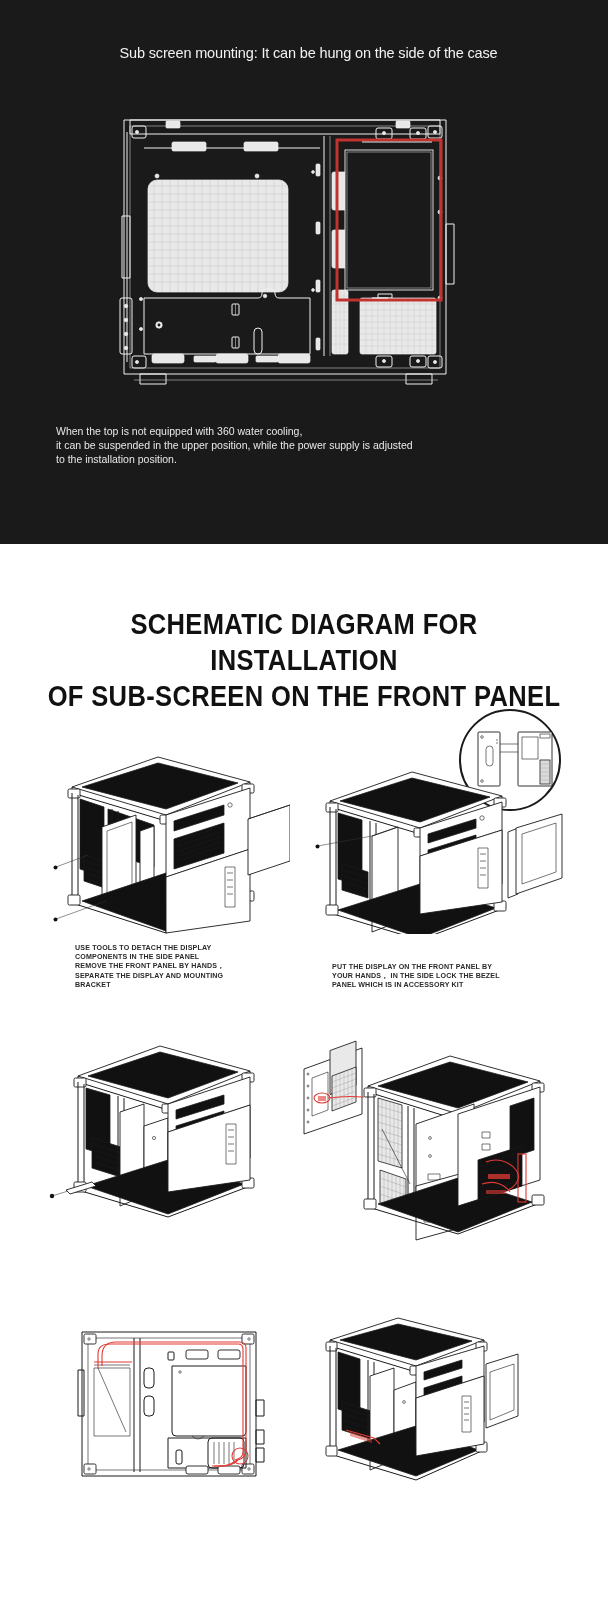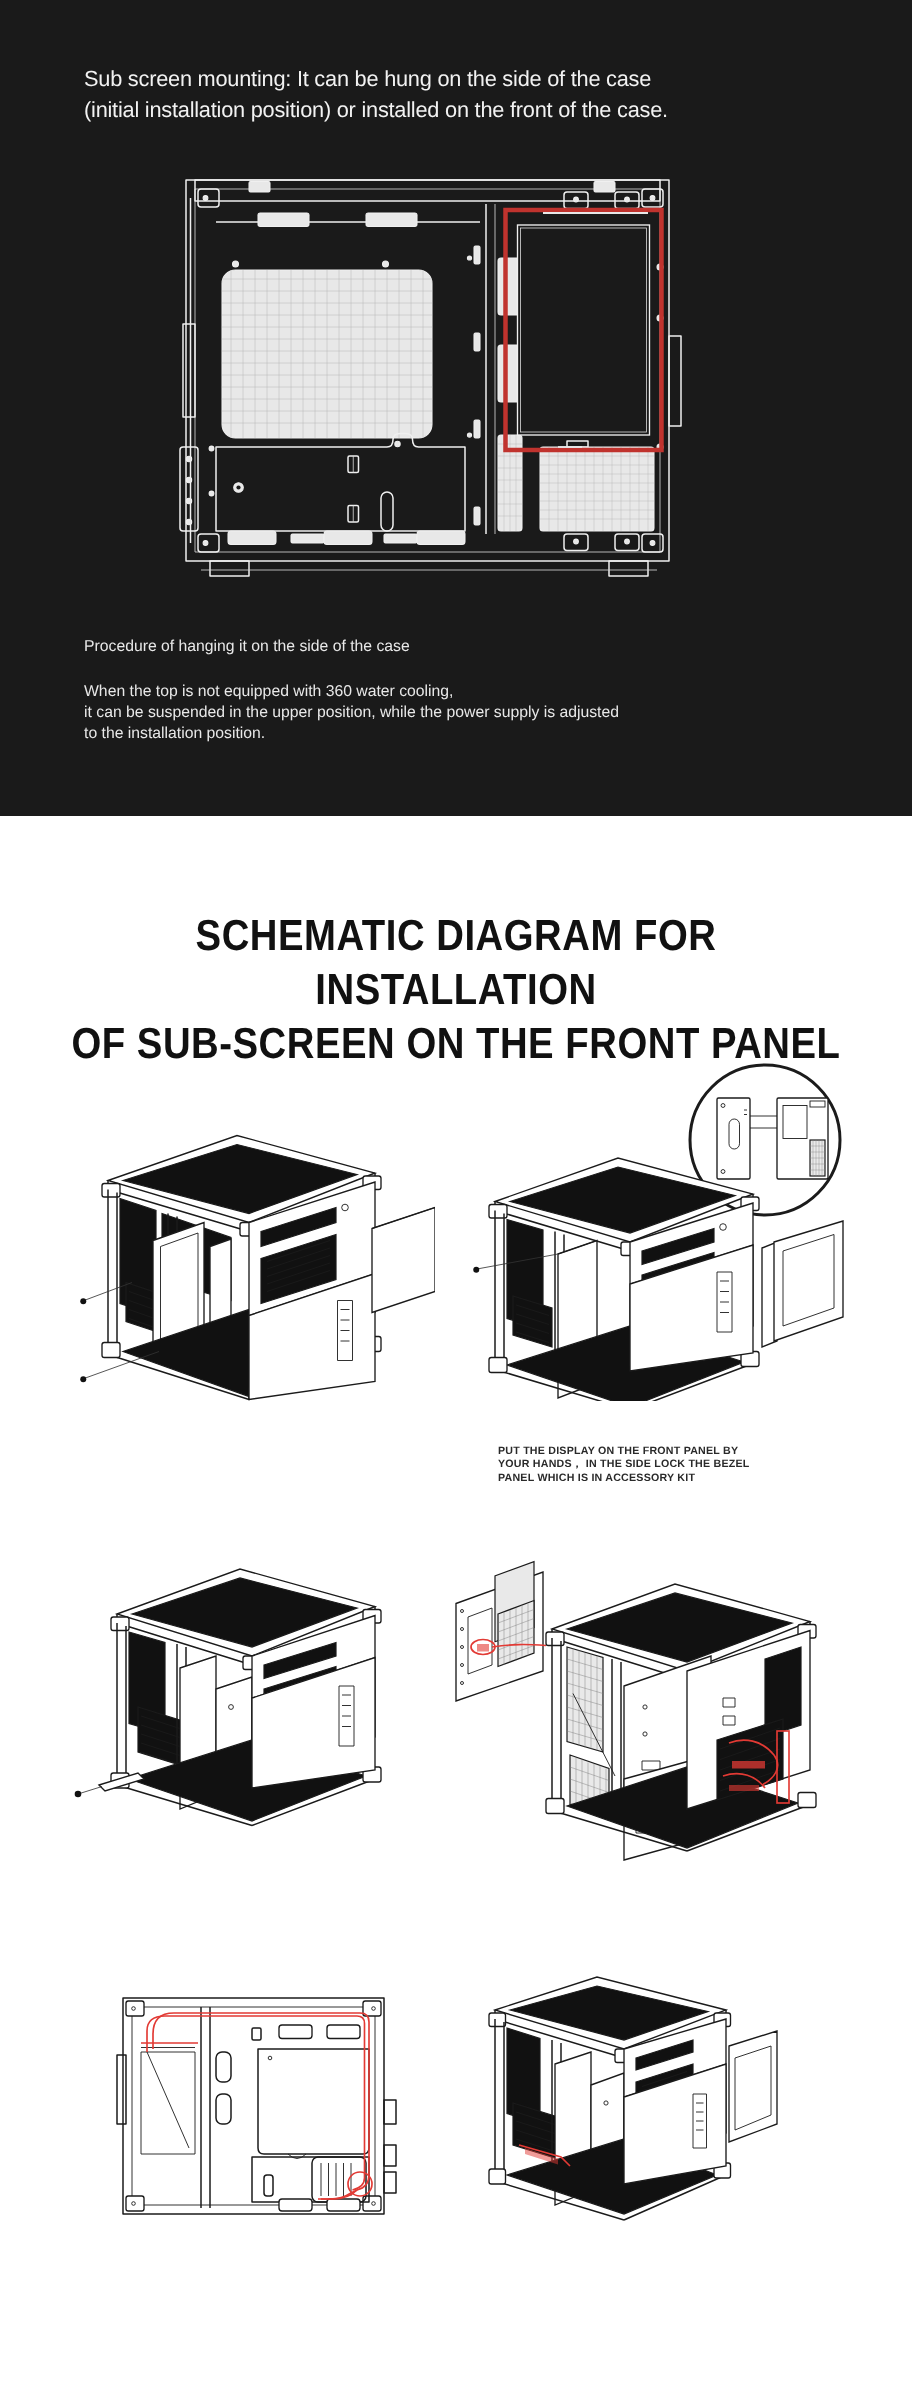--- a/index.html
+++ b/index.html
@@ -17,20 +17,21 @@
     width: 608px; height: 568px;
     background: #1a1a1a;
   }
   .intro-text {
     position: absolute; left: 56px; top: 43px;
     width: 505px;
     color: #f2f2f2;
     font-size: 14.5px;
     line-height: 21px;
     letter-spacing: -0.15px;
+    text-align: center;
   }
   .notes {
     position: absolute; left: 56px; top: 424px;
     width: 480px;
     color: #e8e8e8;
     font-size: 10.5px;
     line-height: 15px;
   }
   .notes p { margin-bottom: 15px; }
   .notes p:last-child { margin-bottom: 0; }
@@ -91,21 +92,20 @@
 </style>
 </head>
 <body>
 
 <div class="page">
 
   <div class="dark-section">
 
     <div class="intro-text">
       <div>Sub screen mounting: It can be hung on the side of the case</div>
-      <div>(initial installation position) or installed on the front of the case.</div>
     </div>
 
     <div class="top-diagram">
       <svg width="350" height="280" viewBox="0 0 350 280">
         <rect x="0" y="0" width="350" height="280" fill="#1a1a1a"></rect>
 
         <path class="wln" d="M14 8 H336 V262 H14 Z"></path>
         <path class="wlnT" d="M20 14 H330 V256 H20 Z"></path>
 
         <path class="wln" d="M20 8 H330 V22 H20 Z"></path>
@@ -204,21 +204,20 @@
         <path stroke="#e8e8e8" stroke-width="1.2" fill="none" d="M252 30 H322"></path>
         <path stroke="#e8e8e8" stroke-width="1.2" fill="none" d="M262 186 H278"></path>
 
         <path class="wln" d="M30 262 h26 v10 h-26 Z"></path>
         <path class="wln" d="M296 262 h26 v10 h-26 Z"></path>
         <path class="wlnT" d="M24 268 H328"></path>
       </svg>
     </div>
 
     <div class="notes">
-      <p>Procedure of hanging it on the side of the case</p>
       <p class="tight">
         <span>When the top is not equipped with 360 water cooling,</span><br>
         <span>it can be suspended in the upper position, while the power supply is adjusted</span><br>
         <span>to the installation position.</span>
       </p>
     </div>
   </div>
 
   <div class="white-section">
 
@@ -280,20 +279,27 @@
           </g>
 
         <path class="fillW" d="M198 70 L240 56 L240 112 L198 126 Z"></path>
         <path class="lnT" d="M198 70 L240 56"></path>
 
         <path class="leader" d="M6 118 L38 106"></path>
         <circle class="dot" cx="5.5" cy="118.5" r="2"></circle>
         <path class="leader" d="M6 170 L56 152"></path>
         <circle class="dot" cx="5.5" cy="170.5" r="2"></circle>
       </svg>
+    </div>
+    <div class="caption" style="left:75px; top:400px; width:200px;">
+      <div>USE TOOLS TO DETACH THE DISPLAY</div>
+      <div>COMPONENTS IN THE SIDE PANEL</div>
+      <div>REMOVE THE FRONT PANEL BY HANDS，</div>
+      <div>SEPARATE THE DISPLAY AND MOUNTING</div>
+      <div>BRACKET</div>
     </div>
 
     <div class="diag" style="left:310px; top:162px;">
       <svg width="270" height="228" viewBox="0 0 270 228">
 
         <g>
           <circle cx="200" cy="54" r="50" fill="#ffffff" stroke="#1b1b1b" stroke-width="2"></circle>
           <rect class="fillW" x="168" y="26" width="22" height="54" rx="1"></rect>
           <rect class="lnT" x="176" y="40" width="7" height="20" rx="3.5"></rect>
           <circle class="lnT" cx="172" cy="31" r="1.3"></circle>

